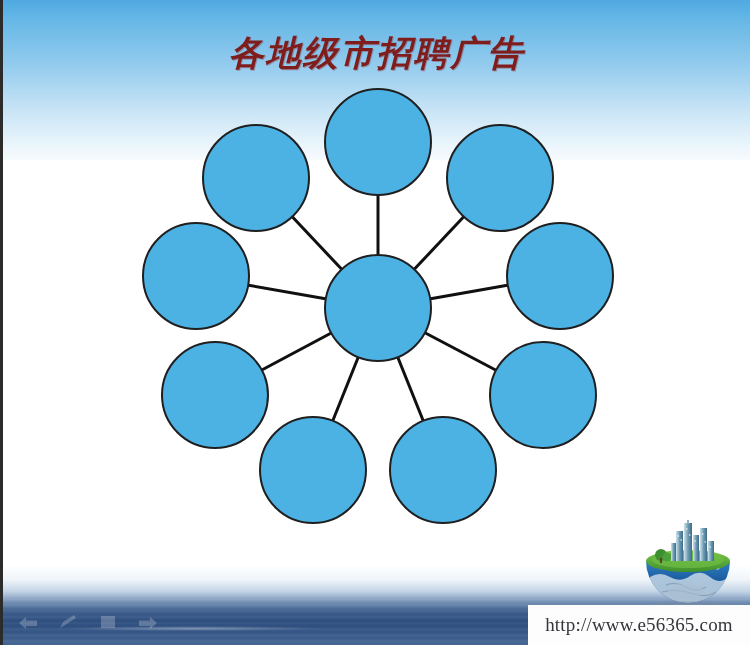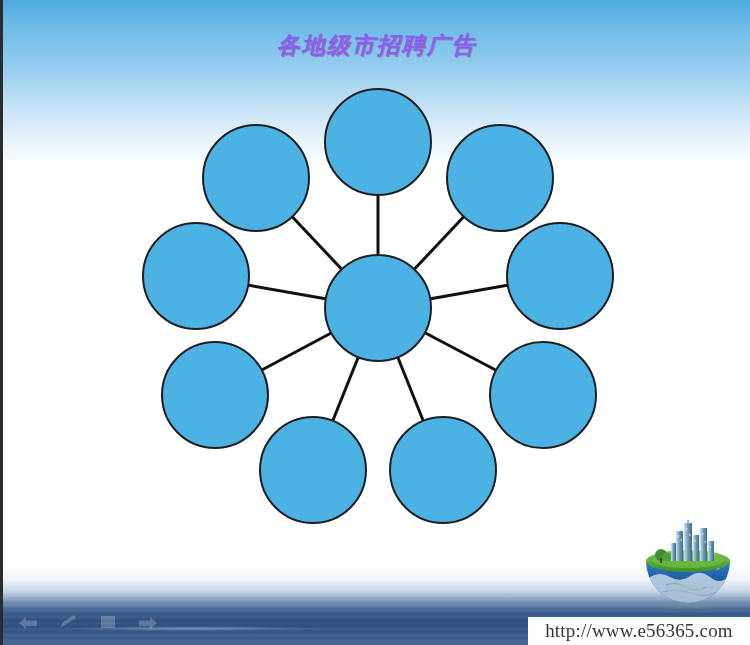--- a/index.html
+++ b/index.html
@@ -104,25 +104,25 @@
   .ghost-icon svg { display: block; }
 
   
   .title {
     position: absolute;
     left: 0;
     top: 30px;
     width: 100%;
     text-align: center;
     font-family: "Liberation Serif", "DejaVu Serif", serif;
-    font-size: 23px;
+    font-size: 35px;
     font-weight: bold;
     font-style: italic;
     letter-spacing: 2px;
-    color: #8b5cf6;
+    color: #7f1d1d;
     text-shadow: 1px 1px 0 rgba(150,0,0,0.30);
     white-space: nowrap;
   }
 
   
   .diagram {
     position: absolute;
     left: 0;
     top: 0;
     width: 750px;
@@ -156,21 +156,21 @@
     pointer-events: none;
   }
   .globe-logo svg { display: block; }
 
   
   .url-watermark {
     position: absolute;
     right: 0;
     bottom: 0;
     width: 222px;
-    height: 28px;
+    height: 40px;
     background: #fdfdfd;
     display: flex;
     align-items: center;
     justify-content: center;
     font-family: "Liberation Serif", "DejaVu Serif", serif;
     font-size: 19px;
     color: #35353b;
     letter-spacing: 0.2px;
     text-align: center;
   }

